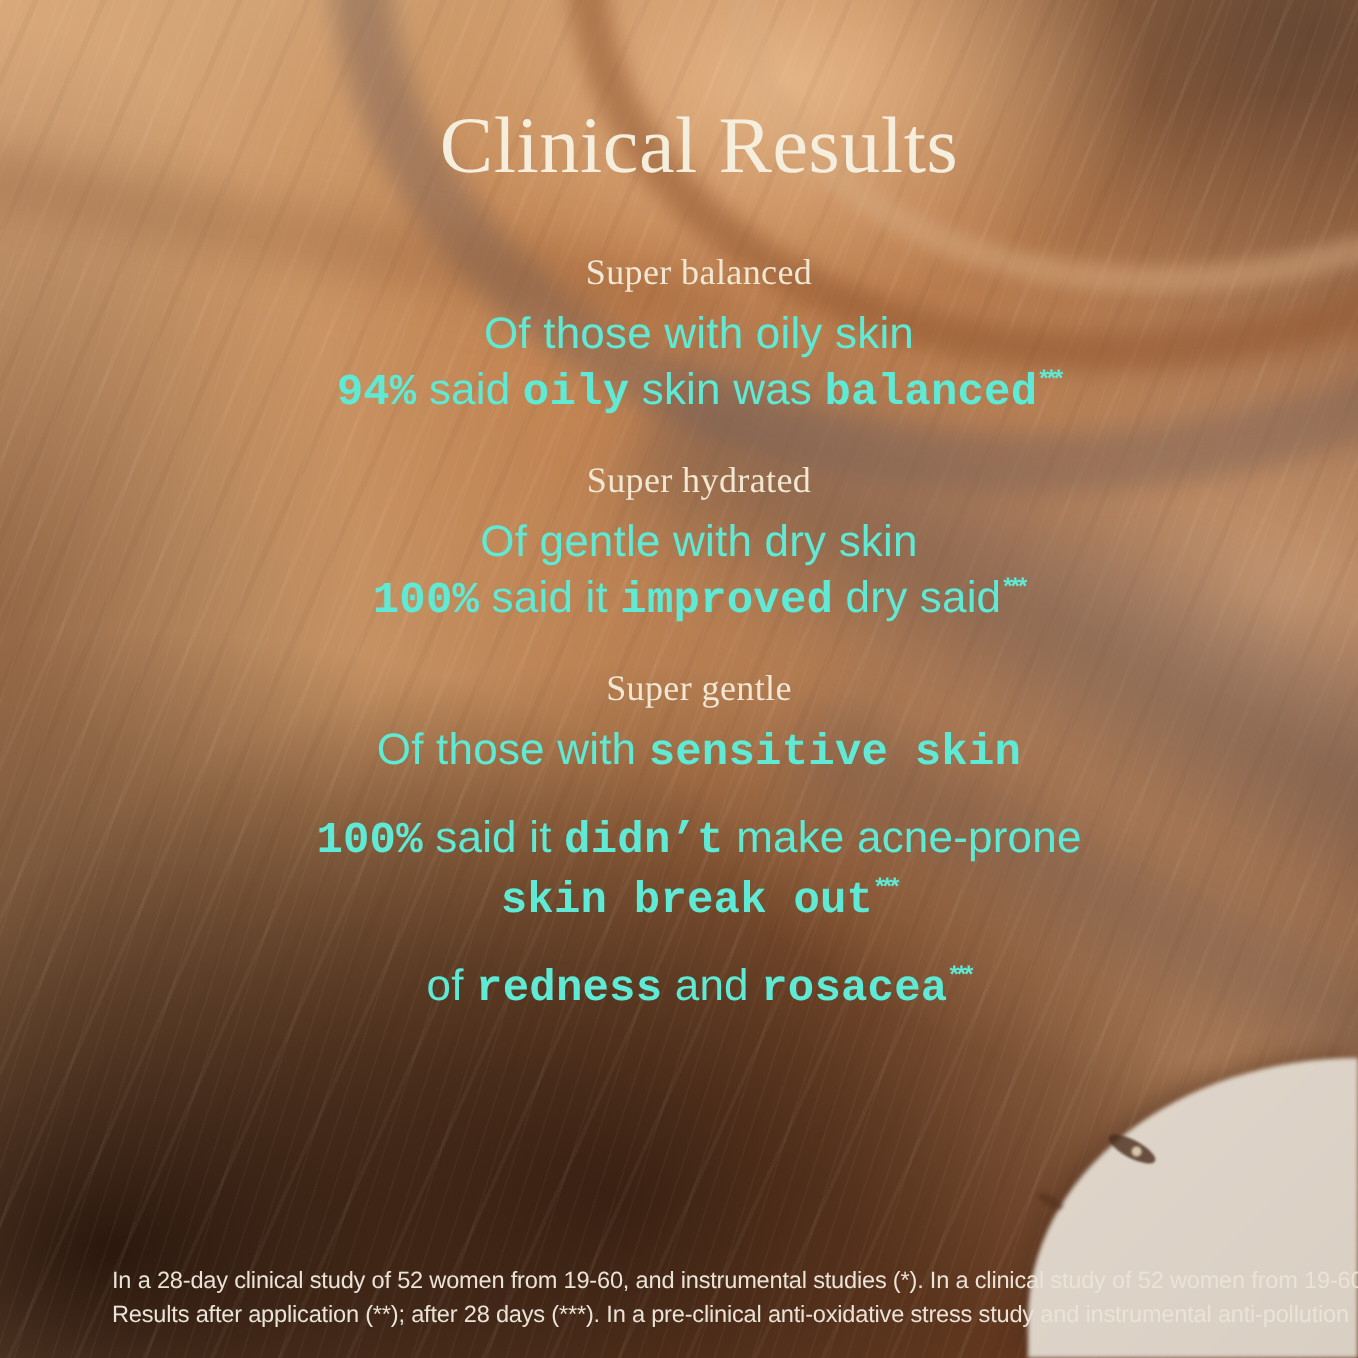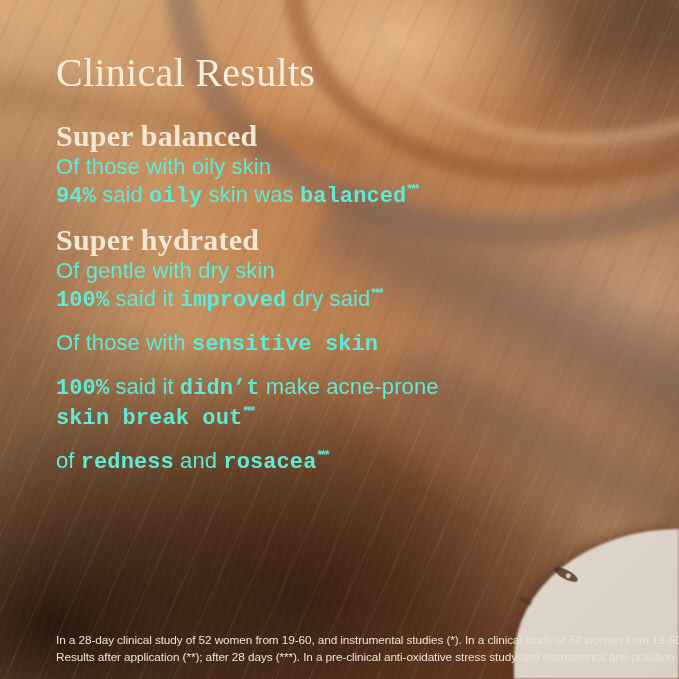--- a/index.html
+++ b/index.html
@@ -43,30 +43,30 @@
     background:linear-gradient(135deg,#e0d6cb,#d9cfc3);
     border-top-left-radius:115% 100%;
     box-shadow:-4px -4px 10px rgba(70,40,25,.35);
     filter:blur(1px);
   }
   .eye1{position:absolute;left:553px;top:570px;width:26px;height:9px;border-radius:50%;transform:rotate(28deg);opacity:.8;filter:blur(.5px);
     background:radial-gradient(circle at 60% 50%, #d9c2a6 0 2px, #4a2d1c 3px 100%);}
   .eye2{position:absolute;left:518px;top:598px;width:14px;height:5px;border-radius:50%;transform:rotate(28deg);opacity:.7;filter:blur(1px);background:#53331f;}
 
   
-  .content{position:absolute;left:56px;top:50px;right:36px;z-index:5;}
+  .content{position:absolute;left:56px;top:50px;right:36px;z-index:5;text-align:center;}
   h1{
     font-family:"Liberation Serif",serif;font-weight:400;
     font-size:40px;line-height:46px;margin:0 0 25px;
     color:#f5eedd;letter-spacing:.3px;
   }
   section{margin:0 0 14px;}
   h2{
-    font-family:"Liberation Serif",serif;font-weight:700;
-    font-size:30px;line-height:30px;margin:0 0 2px;
+    font-family:"Liberation Serif",serif;font-weight:400;
+    font-size:18px;line-height:30px;margin:0 0 2px;
     color:#f1e7d2;letter-spacing:.2px;
   }
   p{margin:0;font-size:22px;line-height:28px;color:#5eead4;letter-spacing:.1px;}
   .b{font-weight:700;font-family:Liberation Mono, monospace;}
   sup.stars{font-size:12px;font-weight:700;letter-spacing:-1px;position:relative;top:-1px;margin-left:1px;vertical-align:super;line-height:0;}
   .footnote{
     position:absolute;left:56px;right:10px;bottom:14px;z-index:5;
     font-size:11.8px;line-height:16.5px;color:#eae3d8;letter-spacing:-.1px;
   }
   .footnote div{white-space:nowrap;}
@@ -97,20 +97,21 @@
       <p><span class="b">94%</span><span> said </span><span class="b">oily</span><span> skin was </span><span class="b">balanced</span><sup class="stars">***</sup></p>
     </section>
 
     <section>
       <h2>Super hydrated</h2>
       <p><span>Of gentle with dry skin</span></p>
       <p><span class="b">100%</span><span> said it </span><span class="b">improved</span><span> dry said</span><sup class="stars">***</sup></p>
     </section>
 
     <section>
+      <h2>Super gentle</h2>
       <p><span>Of those with </span><span class="b">sensitive skin</span></p>
     </section>
 
     <section>
       <p><span class="b">100%</span><span> said it </span><span class="b">didn’t</span><span> make acne-prone</span></p>
       <p><span class="b">skin break out</span><sup class="stars">***</sup></p>
     </section>
 
     <section>
       <p><span>of </span><span class="b">redness</span><span> and </span><span class="b">rosacea</span><sup class="stars">***</sup></p>

